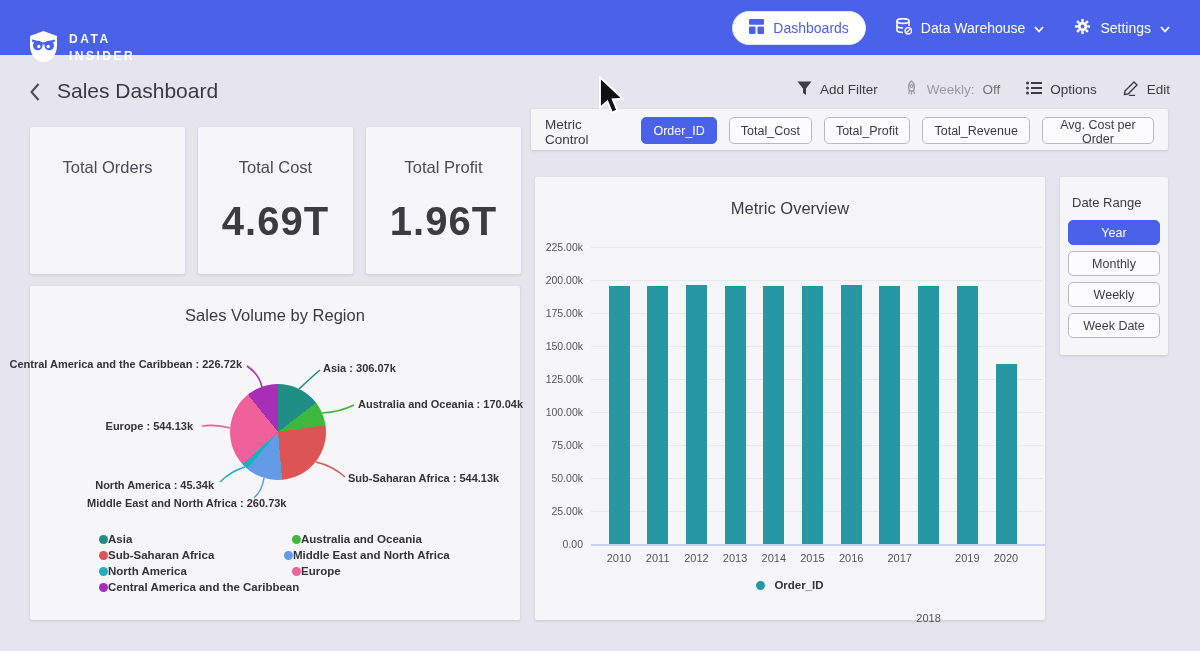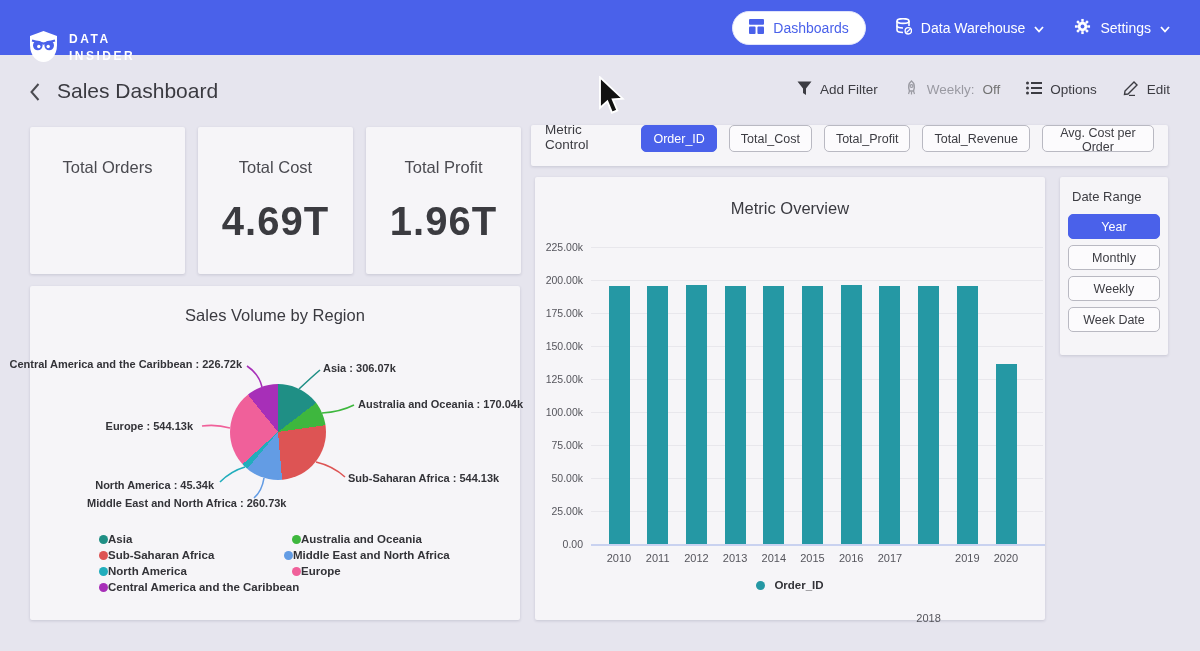--- a/index.html
+++ b/index.html
@@ -24,21 +24,21 @@
   .h-action.disabled { color:#9a9aa2; cursor:default; }
   .boost-off { color:#737373; }
 
   
   .panel { position:absolute; background:#f6f5f8; border-radius:2px; box-shadow:0 1px 3px rgba(60,60,90,.18); }
   .kpi-card { width:155px; height:147px; top:127px; display:flex; flex-direction:column; align-items:center; padding-top:31px; }
   .kpi-label { font-size:16.5px; font-weight:500; color:#4a4a50; }
   .kpi-value { margin-top:22px; font-size:40px; font-weight:700; color:#3b3b40; letter-spacing:1px; }
 
   
-  .metric-strip { left:531px; top:125px; width:637px; height:41px; display:flex; align-items:flex-end; padding:14px 14px; gap:12px; }
+  .metric-strip { left:531px; top:109px; width:637px; height:41px; display:flex; align-items:flex-start; padding:8px 14px; gap:12px; }
   .metric-label { font-size:13.5px; color:#3c3c42; margin-right:4px; }
   .chip { height:27px; padding:0 11px; font-size:12.5px; color:#3c3c42; background:#fcfbfd;
           border:1px solid #b9b9c2; border-radius:5px; cursor:pointer; font-family:inherit; }
   .chip.selected { background:#4a61ea; border-color:#4a61ea; color:#fff; }
 
   
   .pie-panel { left:30px; top:286px; width:490px; height:334px; }
   .chart-title { position:absolute; width:100%; text-align:center; font-size:16.5px; font-weight:500; color:#3a3a40; }
   .pie-title { top:20px; }
   .pie-circle { position:absolute; left:200px; top:98px; width:96px; height:96px; border-radius:50%; }
@@ -53,21 +53,21 @@
   .bar-title { top:22px; }
   .gridline { position:absolute; left:56px; width:452px; height:1px; background:#e8e7ec; }
   .axis-zero { position:absolute; left:56px; width:454px; height:2px; background:#c9d2f0; }
   .ytick { position:absolute; left:0; width:48px; text-align:right; font-size:10.5px; color:#55555c; }
   .xtick { position:absolute; width:44px; text-align:center; font-size:11px; color:#55555c; }
   .bar { position:absolute; width:21px; background:#2598a4; cursor:pointer; }
   .bar-legend { position:absolute; left:0; top:402px; width:100%; display:flex; justify-content:center;
                 align-items:center; gap:9px; cursor:pointer; }
 
   
-  .date-panel { left:1060px; top:177px; width:108px; height:178px; padding:10px 8px; }
+  .date-panel { left:1060px; top:177px; width:108px; height:178px; padding:16px 8px; }
   .date-label { font-size:13px; color:#3c3c42; margin:2px 0 10px 4px; }
   .range-btn { display:block; width:92px; height:25px; margin:0 0 6px 0; font-size:12.5px; color:#3c3c42;
                background:#fcfbfd; border:1px solid #b9b9c2; border-radius:5px; cursor:pointer; font-family:inherit; }
   .range-btn.selected { background:#4a61ea; border-color:#4a61ea; color:#fff; }
 
   
   .cursor { position:absolute; left:598px; top:76px; pointer-events:none; z-index:99; }
 </style>
 </head>
 <body>
@@ -303,21 +303,21 @@
       <div class="xtick" style="left: 139.4px; top: 375px;">2012</div>
       <div class="bar" style="left: 189.6px; top: 108.94px; height: 258.06px; background: rgb(37, 152, 164);"></div>
       <div class="xtick" style="left: 178.1px; top: 375px;">2013</div>
       <div class="bar" style="left: 228.3px; top: 109.204px; height: 257.796px; background: rgb(37, 152, 164);"></div>
       <div class="xtick" style="left: 216.8px; top: 375px;">2014</div>
       <div class="bar" style="left: 267px; top: 109.072px; height: 257.928px; background: rgb(37, 152, 164);"></div>
       <div class="xtick" style="left: 255.5px; top: 375px;">2015</div>
       <div class="bar" style="left: 305.7px; top: 107.752px; height: 259.248px; background: rgb(37, 152, 164);"></div>
       <div class="xtick" style="left: 294.2px; top: 375px;">2016</div>
       <div class="bar" style="left: 344.4px; top: 108.808px; height: 258.192px; background: rgb(37, 152, 164);"></div>
-      <div class="xtick" style="left: 332.9px; top: 375px;">2017</div>
+      <div class="xtick" style="left: 332.9px; top: 375px; text-align: right;">2017</div>
       <div class="bar" style="left: 383.1px; top: 109.072px; height: 257.928px; background: rgb(37, 152, 164);"></div>
       <div class="xtick" style="left: 371.6px; top: 388px; margin-top: 47px;">2018</div>
       <div class="bar" style="left: 421.8px; top: 108.808px; height: 258.192px; background: rgb(37, 152, 164);"></div>
       <div class="xtick" style="left: 410.3px; top: 375px;">2019</div>
       <div class="bar" style="left: 460.5px; top: 186.952px; height: 180.048px; background: rgb(37, 152, 164);"></div>
       <div class="xtick" style="left: 449px; top: 375px;">2020</div>
     </div>
   <div class="bar-legend">
     <span class="legend-dot" style="background:#2598a4"></span>
     <span class="legend-text">Order_ID</span>

